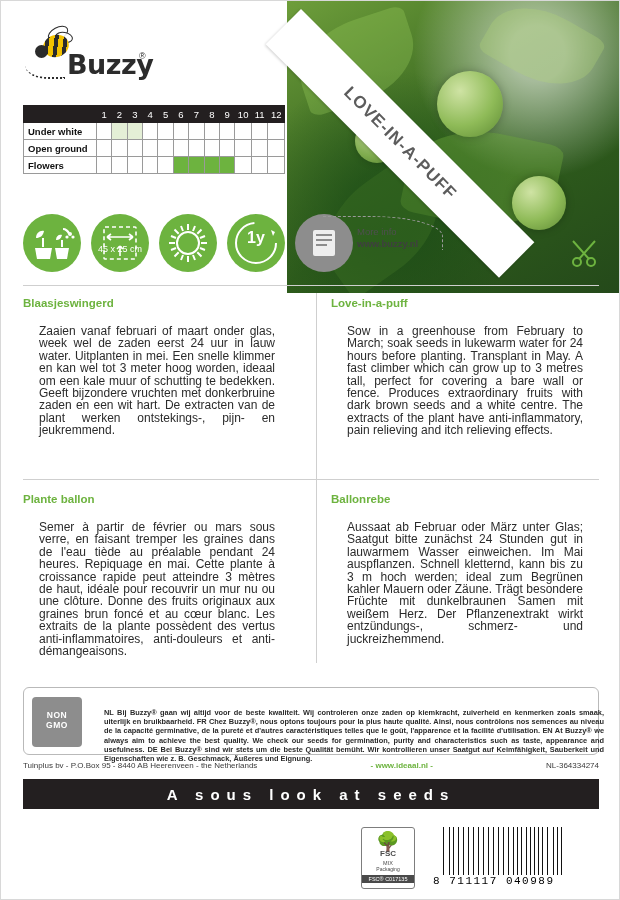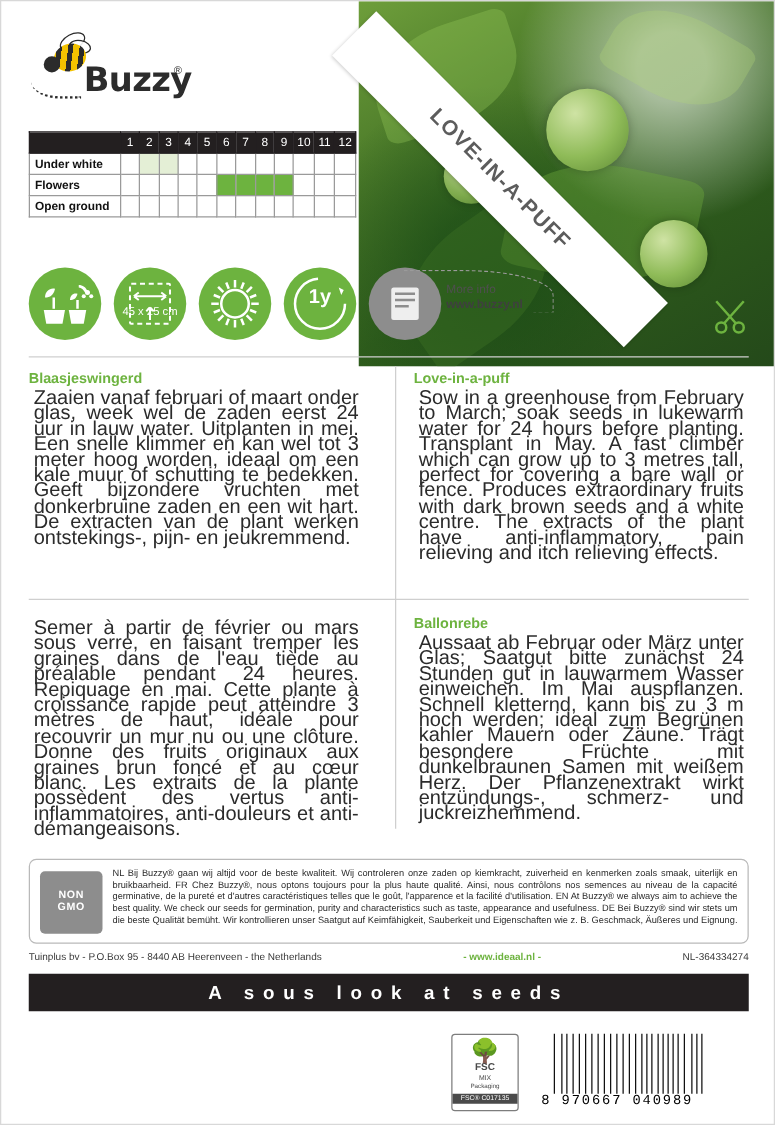--- a/index.html
+++ b/index.html
@@ -122,42 +122,42 @@
   .moreinfo { position: absolute; left: 272px; top: 0; width: 58px; height: 58px; border-radius: 50%; background: #8d8d8d; }
   .moreinfo-txt { position:absolute; left: 334px; top: 12px; width: 110px; font-size: 9.5px; color: #4f4f4f; line-height: 12px; }
   .moreinfo-txt b { color:#3f3f3f; }
   .dashcurve { position:absolute; left: 300px; top: 2px; width: 120px; height: 34px; border-top: 1.4px dashed #9a9a9a; border-right: 1.4px dashed #9a9a9a; border-radius: 0 60% 0 0; }
   .scissors { position: absolute; left: 568px; top: 236px; color:#6db33f; }
 
   
   .blocks { position: absolute; left: 22px; top: 292px; width: 576px; }
   .block { width: 268px; }
   .block h3 { margin: 0 0 4px 0; font-size: 11.5px; color: #6db33f; font-weight: bold; }
-  .block p { margin: 4px; font-size: 16px; line-height: 12.4px; color: #2b2b2b; text-align: justify; }
+  .block p { margin: 16px; font-size: 12px; line-height: 12.4px; color: #2b2b2b; text-align: justify; }
   .col-left { position:absolute; left: 0; }
   .col-right { position:absolute; left: 308px; }
   .row1 { position:absolute; top: 0; }
   .row2 { position:absolute; top: 196px; }
   .vline { position:absolute; left: 293px; top: 0; width: 1px; height: 370px; background: #cfcfcf; }
   .hline-top { position:absolute; left:0; top: -8px; width: 576px; height:1px; background:#cfcfcf; }
   .hline-mid { position:absolute; left:0; top: 186px; width: 576px; height:1px; background:#cfcfcf; }
 
   
   .legal {
     position:absolute; left: 22px; top: 686px; width: 576px; height: 68px;
     border: 1px solid #b9b9b9; border-radius: 6px; background:#fff;
   }
   .nongmo {
     position:absolute; left: 8px; top: 9px; width: 50px; height: 50px;
     background: #8d8d8d; border-radius: 4px; color: #fff;
     font-size: 8.5px; line-height: 10px; text-align:center; padding-top: 13px; font-weight: bold; letter-spacing: .5px;
   }
   .legal p {
     position:absolute; left: 66px; top: 6px; width: 500px;
-    margin: 0; font-size: 7.4px; line-height: 9.2px; color: #2b2b2b; text-align: justify;
+    margin: 14px; font-size: 7.4px; line-height: 9.2px; color: #2b2b2b; text-align: justify; font-weight: bold;
   }
   .addr {
     position:absolute; left: 22px; top: 760px; width: 576px;
     display:flex; justify-content: space-between; font-size: 8px; color:#3a3a3a;
   }
   .addr .mid { color: #6db33f; font-weight: bold; }
 
   
   .slogan {
     position:absolute; left: 22px; top: 778px; width: 576px; height: 30px;
@@ -239,45 +239,45 @@
             <td class="cell"></td>
             <td class="cell"></td>
             <td class="cell"></td>
             <td class="cell"></td>
             <td class="cell"></td>
             <td class="cell"></td>
             <td class="cell"></td>
             <td class="cell"></td>
           </tr>
           <tr>
+            <td class="rowlabel">Open ground</td>
+            <td class="cell"></td>
+            <td class="cell"></td>
+            <td class="cell"></td>
+            <td class="cell"></td>
+            <td class="cell"></td>
+            <td class="cell"></td>
+            <td class="cell"></td>
+            <td class="cell"></td>
+            <td class="cell"></td>
+            <td class="cell"></td>
+            <td class="cell"></td>
+            <td class="cell"></td>
+          </tr>
+          <tr>
             <td class="rowlabel">Flowers</td>
             <td class="cell"></td>
             <td class="cell"></td>
             <td class="cell"></td>
             <td class="cell"></td>
             <td class="cell"></td>
             <td class="cell on"></td>
             <td class="cell on"></td>
             <td class="cell on"></td>
             <td class="cell on"></td>
-            <td class="cell"></td>
-            <td class="cell"></td>
-            <td class="cell"></td>
-          </tr>
-          <tr>
-            <td class="rowlabel">Open ground</td>
-            <td class="cell"></td>
-            <td class="cell"></td>
-            <td class="cell"></td>
-            <td class="cell"></td>
-            <td class="cell"></td>
-            <td class="cell"></td>
-            <td class="cell"></td>
-            <td class="cell"></td>
-            <td class="cell"></td>
             <td class="cell"></td>
             <td class="cell"></td>
             <td class="cell"></td>
           </tr>
         </tbody>
     </table>
   </div>
 
   <div class="icons">
     <div class="icn i1">
@@ -362,20 +362,21 @@
       <h3>Blaasjeswingerd</h3>
       <p>Zaaien vanaf februari of maart onder glas, week wel de zaden eerst 24 uur in lauw water. Uitplanten in mei. Een snelle klimmer en kan wel tot 3 meter hoog worden, ideaal om een kale muur of schutting te bedekken. Geeft bijzondere vruchten met donkerbruine zaden en een wit hart. De extracten van de plant werken ontstekings-, pijn- en jeukremmend.</p>
     </div>
 
     <div class="block col-right row1" style="top:4px;">
       <h3>Love-in-a-puff</h3>
       <p>Sow in a greenhouse from February to March; soak seeds in lukewarm water for 24 hours before planting. Transplant in May. A fast climber which can grow up to 3 metres tall, perfect for covering a bare wall or fence. Produces extraordinary fruits with dark brown seeds and a white centre. The extracts of the plant have anti-inflammatory, pain relieving and itch relieving effects.</p>
     </div>
 
     <div class="block col-left row2" style="top:200px;">
+      <h3>Plante ballon</h3>
       <p>Semer à partir de février ou mars sous verre, en faisant tremper les graines dans de l'eau tiède au préalable pendant 24 heures. Repiquage en mai. Cette plante à croissance rapide peut atteindre 3 mètres de haut, idéale pour recouvrir un mur nu ou une clôture. Donne des fruits originaux aux graines brun foncé et au cœur blanc. Les extraits de la plante possèdent des vertus anti-inflammatoires, anti-douleurs et anti-démangeaisons.</p>
     </div>
 
     <div class="block col-right row2" style="top:200px;">
       <h3>Ballonrebe</h3>
       <p>Aussaat ab Februar oder März unter Glas; Saatgut bitte zunächst 24 Stunden gut in lauwarmem Wasser einweichen. Im Mai auspflanzen. Schnell kletternd, kann bis zu 3 m hoch werden; ideal zum Begrünen kahler Mauern oder Zäune. Trägt besondere Früchte mit dunkelbraunen Samen mit weißem Herz. Der Pflanzenextrakt wirkt entzündungs-, schmerz- und juckreizhemmend.</p>
     </div>
   </div>
 
   <div class="legal">
@@ -447,16 +448,16 @@
         <i style="width: 2px; background: transparent;"></i>
         <i style="width: 1px; background: rgb(17, 17, 17);"></i>
         <i style="width: 3px; background: transparent;"></i>
         <i style="width: 1px; background: rgb(17, 17, 17);"></i>
         <i style="width: 1px; background: transparent;"></i>
         <i style="width: 1px; background: rgb(17, 17, 17);"></i>
         <i style="width: 1px; background: transparent;"></i>
         <i style="width: 1px; background: rgb(17, 17, 17);"></i>
         <i style="width: 2px; background: transparent;"></i>
       </div>
-    <div class="num">8 970667 040989</div>
+    <div class="num">8 711117 040989</div>
   </div>
 
 </div>
 
 </body></html>

